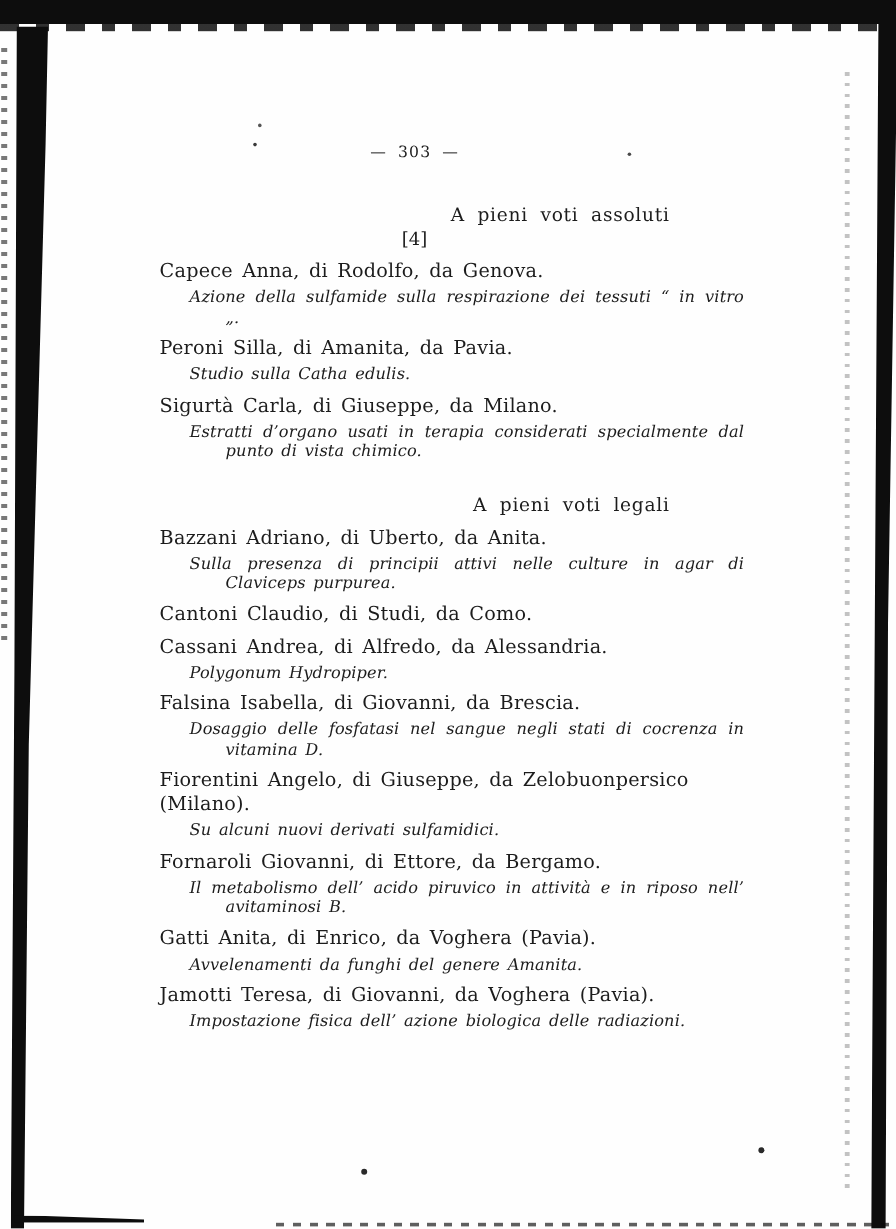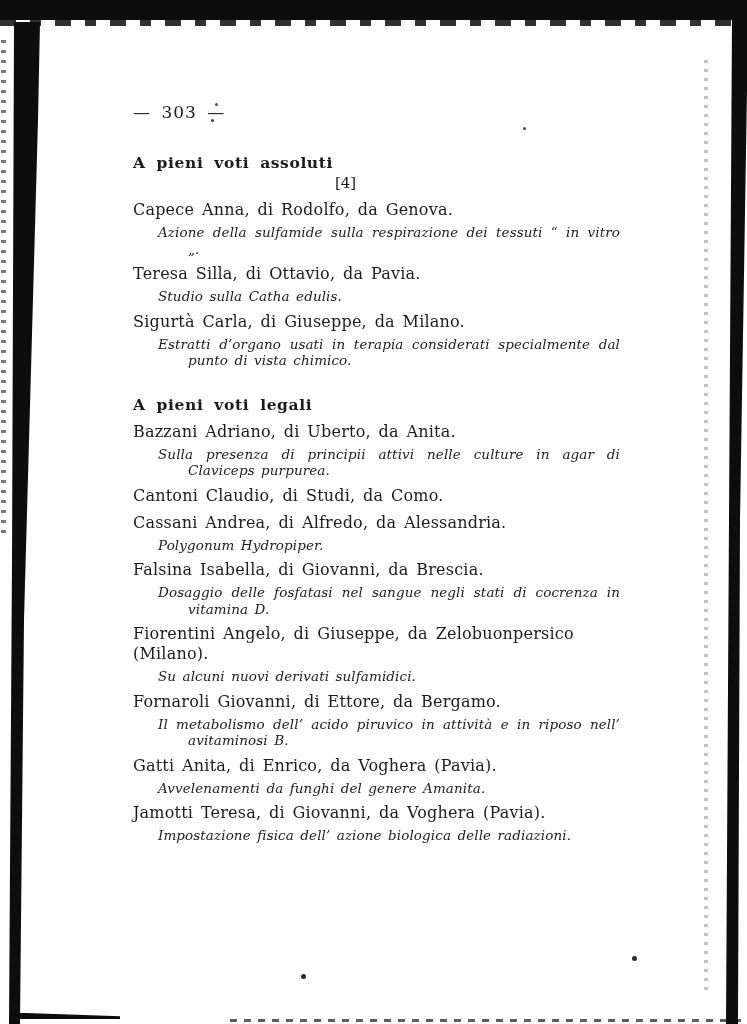--- a/index.html
+++ b/index.html
@@ -58,27 +58,27 @@
                 523px 127px 0 0 #4a4a4a,
                 633px 957px 0 1px #2a2a2a,
                 215px 103px 0 0 #555;
   }
 
   
   .content {
     position: absolute; left: 133px; top: 103px; width: 487px;
   }
   .page-number {
-    padding-right: 62px;
-    font-size: 17px; line-height: 18px;
-    letter-spacing: 1px; word-spacing: 4px;
+    text-align: center; padding-right: 62px;
+    font-size: 13px; line-height: 18px;
+    letter-spacing: 1px; word-spacing: 4px; margin-top: 16px;
   }
   .section-heading {
-    text-align: left; padding-right: 62px;
-    font-weight: bold; font-size: 15.5px; line-height: 20px;
+    text-align: right; padding-right: 62px;
+    font-weight: normal; font-size: 15.5px; line-height: 20px;
     letter-spacing: .6px; word-spacing: 5px;
     margin-top: 32px;
   }
   .section-2 .section-heading { margin-top: 26px; }
   .section-count {
     text-align: center; padding-right: 62px;
     font-size: 15px; line-height: 20px;
   }
   .entry { margin-top: 7px; }
   .entry-name {
@@ -112,21 +112,21 @@
 
   <div class="section section-1">
     <div class="section-heading">A pieni voti assoluti</div>
     <div class="section-count">[4]</div>
 
     <div class="entry">
       <div class="entry-name">Capece Anna, di Rodolfo, da Genova.</div>
       <div class="entry-thesis">Azione della sulfamide sulla respirazione dei tessuti “ in vitro „.</div>
     </div>
     <div class="entry">
-      <div class="entry-name">Teresa Silla, di Ottavio, da Pavia.</div>
+      <div class="entry-name">Peroni Silla, di Amanita, da Pavia.</div>
       <div class="entry-thesis">Studio sulla Catha edulis.</div>
     </div>
     <div class="entry">
       <div class="entry-name">Sigurtà Carla, di Giuseppe, da Milano.</div>
       <div class="entry-thesis">Estratti d’organo usati in terapia considerati specialmente dal punto di vista chimico.</div>
     </div>
   </div>
 
   <div class="section section-2">
     <div class="section-heading">A pieni voti legali</div>

